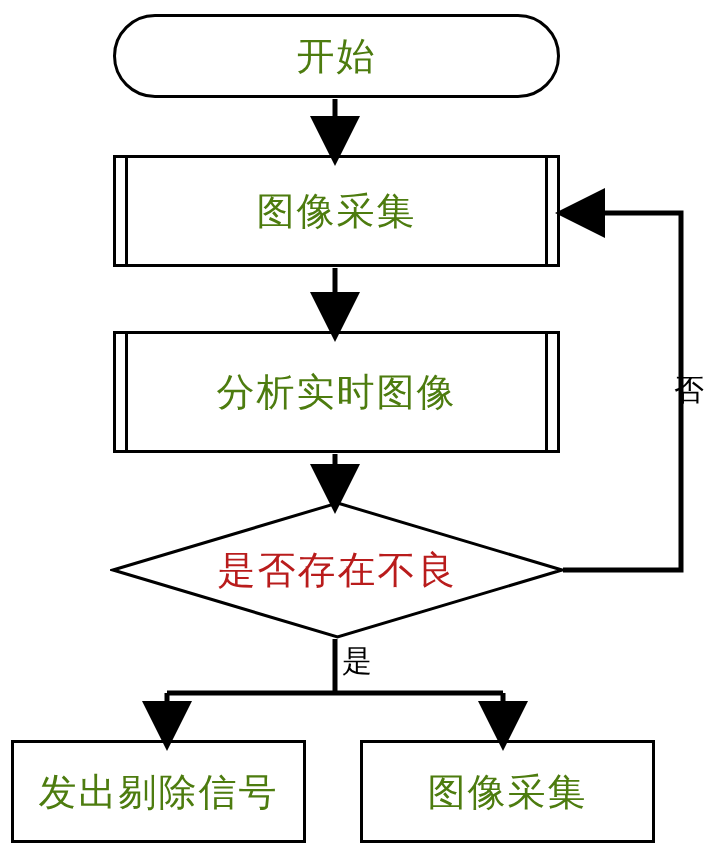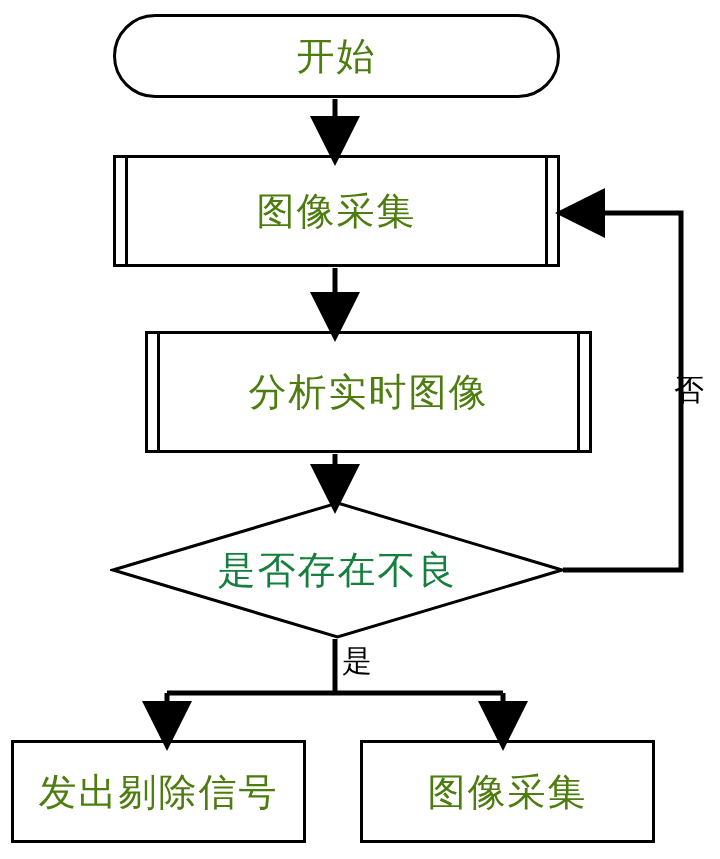--- a/index.html
+++ b/index.html
@@ -57,21 +57,21 @@
     position: absolute;
     left: 0;
     top: 0;
     width: 100%;
     height: 100%;
     display: flex;
     align-items: center;
     justify-content: center;
     font-size: 38px;
     letter-spacing: 2px;
-    color: #15803d;
+    color: #b91c1c;
   }
   .edge-layer {
     position: absolute;
     left: 0;
     top: 0;
     width: 720px;
     height: 859px;
     pointer-events: none;
   }
   .edge-label {
@@ -89,21 +89,21 @@
   <div class="node terminator" style="left:113px; top:14px; width:447px; height:84px;">
     <span class="process-label">开始</span>
   </div>
 
   <div class="node predef" style="left:113px; top:155px; width:447px; height:112px;">
     <span class="inner-left"></span>
     <span class="inner-right"></span>
     <span class="process-label">图像采集</span>
   </div>
 
-  <div class="node predef" style="left:113px; top:331px; width:447px; height:122px;margin-left:32px;">
+  <div class="node predef" style="left:113px; top:331px; width:447px; height:122px;">
     <span class="inner-left"></span>
     <span class="inner-right"></span>
     <span class="process-label">分析实时图像</span>
   </div>
 
   <div class="decision-wrap" style="left:110px; top:500px; width:455px; height:140px;">
     <svg width="455" height="140" viewBox="0 0 455 140">
       <polygon points="227.5,3 452,70 227.5,137 3,70" fill="#ffffff" stroke="#000000" stroke-width="3"></polygon>
     </svg>
     <span class="decision-label">是否存在不良</span>

